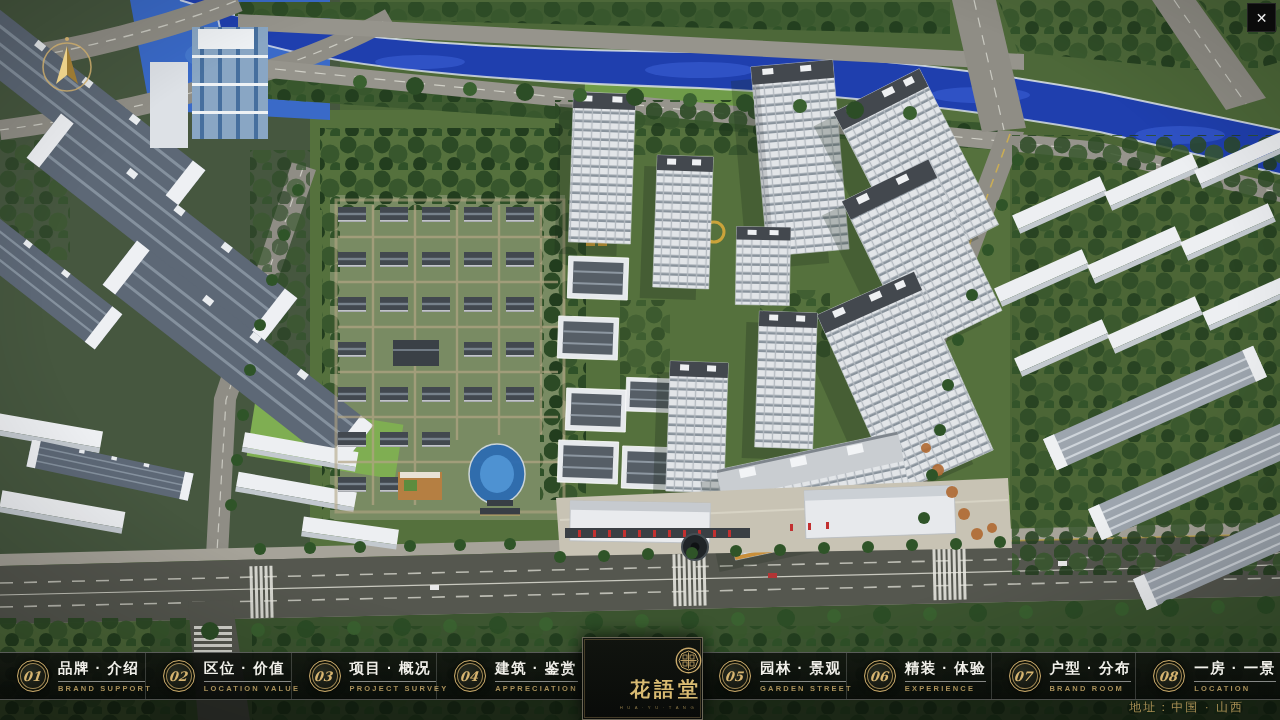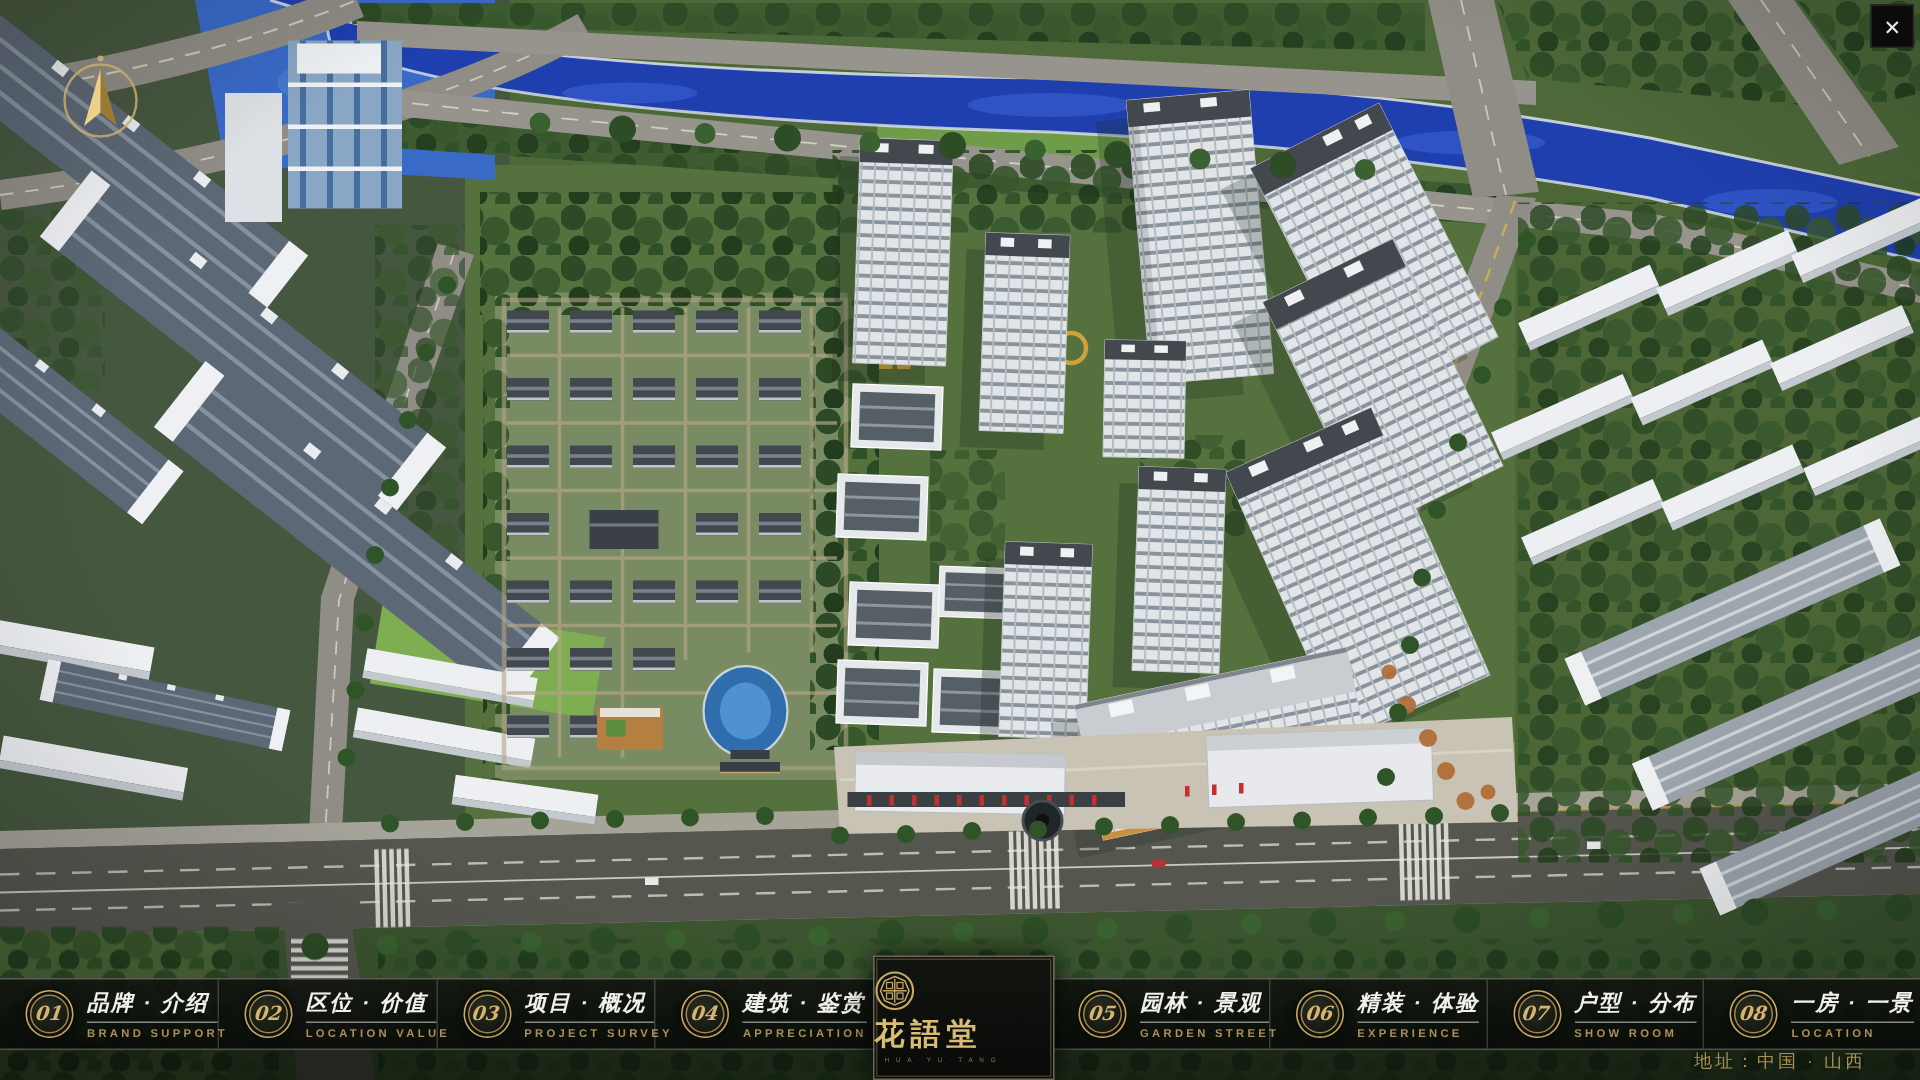--- a/index.html
+++ b/index.html
@@ -27,29 +27,29 @@
             border-left:1px solid rgba(255,255,255,.18);cursor:pointer;min-width:0;}
   .nav-group.left .nav-item:first-child{border-left:none;}
   .num-ring{flex:none;width:30px;height:30px;border-radius:50%;
             border:1px solid #c9a96a;
             background:radial-gradient(circle at 40% 35%,#272b20,#0c0e09);
             box-shadow:inset 0 0 0 2px #101208,inset 0 0 0 3px rgba(201,169,106,.75),0 0 6px rgba(0,0,0,.6);
             display:flex;align-items:center;justify-content:center;}
   .num-ring i{font:italic 700 13px "DejaVu Serif",serif;color:#d6b470;transform:skewX(-8deg);}
   .txt{display:block;min-width:0;}
   .zh{display:block;font-weight:700;font-size:14.5px;letter-spacing:1.5px;color:#f1f0ea;
-      white-space:nowrap;padding-bottom:3px;border-bottom:1px solid rgba(255,255,255,.5);font-style:italic;}
+      white-space:nowrap;padding-bottom:3px;border-bottom:1px solid rgba(255,255,255,.5);}
   .en{display:block;font-weight:700;font-size:7.5px;letter-spacing:2.2px;color:#a9905a;
       margin-top:2.5px;white-space:nowrap;}
   
   .logo-panel{position:absolute;left:582px;top:637px;width:119px;height:81px;z-index:5;
               background:linear-gradient(#11140f,#090b09);
               border:1px solid #6b6758;outline:1px solid rgba(201,169,106,.3);outline-offset:-3px;
               box-shadow:0 0 18px rgba(0,0,0,.85);
-              display:flex;flex-direction:column;align-items:flex-start;justify-content:center;
+              display:flex;flex-direction:column;align-items:flex-end;justify-content:center;
               gap:1px;cursor:pointer;}
   .logo-title{font:700 20px "DejaVu Serif",serif;color:#d9bb72;letter-spacing:4px;margin-top:1px;}
   .logo-caption{font-size:5px;letter-spacing:2px;color:#8d7848;transform:scale(.85);}
   .address{position:absolute;right:36px;top:699px;z-index:4;font-size:12px;
            letter-spacing:2px;color:#a98f54;}
 </style>
 </head>
 <body>
 
 <div class="stage">
@@ -645,21 +645,21 @@
             <b class="zh">精装 · 体验</b>
       <small class="en">EXPERIENCE</small>
           </span>
     </div>
     <div class="nav-item">
       <span class="num-ring">
             <i>07</i>
           </span>
       <span class="txt">
             <b class="zh">户型 · 分布</b>
-      <small class="en">SHOW ROOM</small>
+      <small class="en">BRAND ROOM</small>
           </span>
     </div>
     <div class="nav-item">
       <span class="num-ring">
             <i>08</i>
           </span>
       <span class="txt">
             <b class="zh">一房 · 一景</b>
       <small class="en">LOCATION</small>
           </span>

